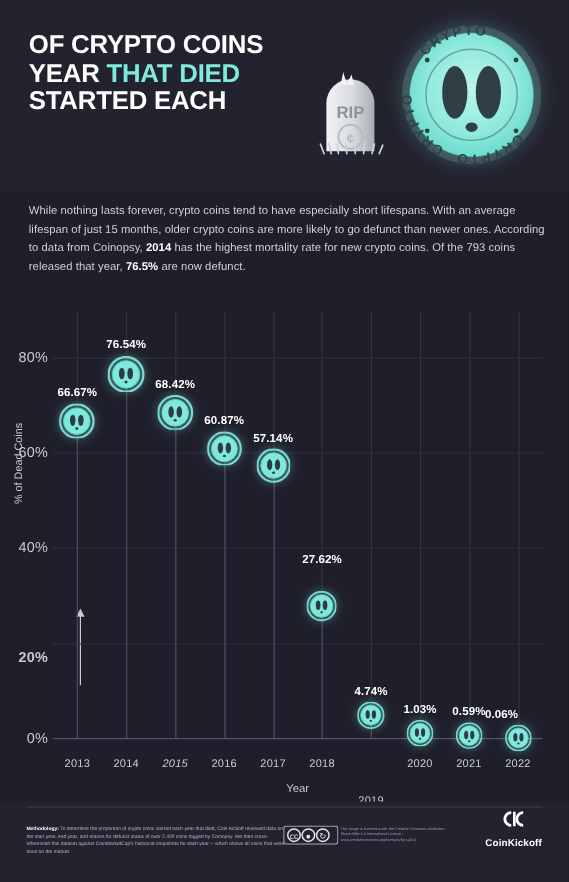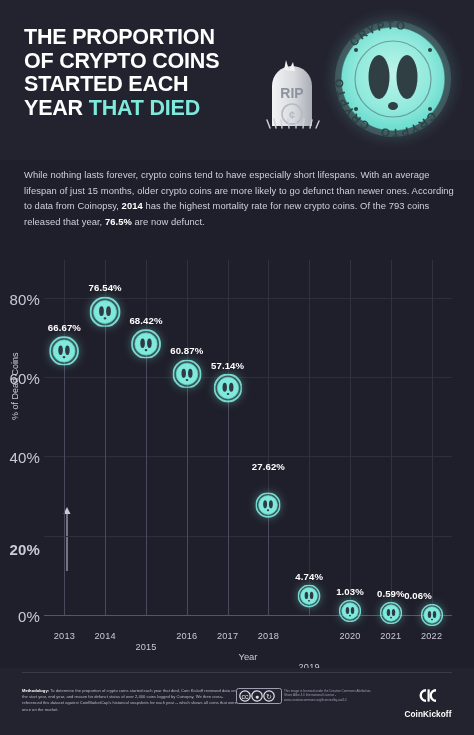--- a/index.html
+++ b/index.html
@@ -45,21 +45,21 @@
   
   .chart-area { position:absolute; left:0; top:248px; width:474px; height:420px; }
   .plot { position:absolute; left:44px; top:12px; width:408px; height:355px; }
 
   .gridline { position:absolute; left:0; width:408px; height:1px; background:#2e2e3c; }
   .gridline.base { background:#55556a; }
   .vline { position:absolute; top:0; width:1px; background:#32323f; }
 
   .ytick {
     position:absolute; right:412px; width:40px; text-align:right;
-    font-size:15px; color:#c9c9d8; letter-spacing:0.2px;
+    font-size:12px; color:#c9c9d8; letter-spacing:0.2px;
   }
   .xtick {
     position:absolute; width:46px; text-align:center;
     font-size:9.2px; color:#c9c9d8; letter-spacing:0.2px;
   }
   .axis-x-label {
     position:absolute; left:0; width:408px; text-align:center; top:391px;
     font-size:9.4px; color:#c9c9d8;
   }
   .axis-y-label {
@@ -90,36 +90,35 @@
   .methodology {
     position:absolute; left:22px; top:20px; width:215px;
     font-size:4.1px; line-height:6.2px; color:#b9b9ca; letter-spacing:0.02px;
   }
   .methodology b { color:#ffffff; font-weight:bold; }
   .cc-block { position:absolute; left:236px; top:20px; width:135px; }
   .cc-text {
     position:absolute; left:48px; top:1px; width:88px;
     font-size:3.1px; line-height:4.3px; color:#9d9db0;
   }
-  .brand { position:absolute; left:392px; top:19px; width:72px; text-align:center; }
+  .brand { position:absolute; left:392px; top:6px; width:72px; text-align:center; }
   .brand-mark { height:17px; }
   .brand-name { font-size:8.2px; font-weight:bold; color:#ffffff; letter-spacing:0.1px; margin-top:2px; }
 </style>
 </head>
 <body>
 
 <div id="page">
 
   <div class="header">
 
     <div class="title">
-      <div>THE PROPORTION</div>
       <div>OF CRYPTO COINS</div>
+      <div><span>YEAR </span><span class="accent">THAT DIED</span></div>
       <div>STARTED EACH</div>
-      <div><span>YEAR </span><span class="accent">THAT DIED</span></div>
     </div>
 
     <div class="tomb-wrap">
       <svg width="68" height="80" viewBox="0 0 68 80">
         <defs>
           <linearGradient id="tg" x1="0" y1="0" x2="1" y2="0">
             <stop offset="0%" stop-color="#f2f3f5"></stop>
             <stop offset="55%" stop-color="#d7dade"></stop>
             <stop offset="100%" stop-color="#a8adb4"></stop>
           </linearGradient>
@@ -234,21 +233,21 @@
           <svg width="29.602222222222224" height="29.602222222222224" viewBox="0 0 40 40">
             <circle cx="20" cy="20" r="19" fill="none" stroke="#7fe9dc" stroke-width="2.6" opacity="0.9"></circle>
             <circle cx="20" cy="20" r="15" fill="#7fe9dc"></circle>
             <circle cx="20" cy="20" r="15" fill="none" stroke="#5fcfc2" stroke-width="1"></circle>
             <ellipse cx="15.4" cy="19" rx="3.1" ry="6.4" fill="#2f3a45"></ellipse>
             <ellipse cx="24.6" cy="19" rx="3.1" ry="6.4" fill="#2f3a45"></ellipse>
             <ellipse cx="20" cy="28.4" rx="1.8" ry="1.5" fill="#2f3a45"></ellipse>
           </svg>
         </div>
         <div class="dlabel" style="left: 102px; top: 54.9337px;">68.42%</div>
-        <div class="xtick" style="left: 79px; top: 382px;">2015</div>
+        <div class="xtick" style="left: 79px; top: 371px; font-style: italic;">2015</div>
         <div class="vline" style="left: 142.8px; height: 355px;"></div>
         <div class="stem" style="left: 142.8px; top: 113.668px; height: 241.332px;"></div>
         <div class="marker" title="2016: 60.87%" style="left: 142.8px; top: 113.668px;">
           <svg width="28.763333333333332" height="28.763333333333332" viewBox="0 0 40 40">
             <circle cx="20" cy="20" r="19" fill="none" stroke="#7fe9dc" stroke-width="2.6" opacity="0.9"></circle>
             <circle cx="20" cy="20" r="15" fill="#7fe9dc"></circle>
             <circle cx="20" cy="20" r="15" fill="none" stroke="#5fcfc2" stroke-width="1"></circle>
             <ellipse cx="15.4" cy="19" rx="3.1" ry="6.4" fill="#2f3a45"></ellipse>
             <ellipse cx="24.6" cy="19" rx="3.1" ry="6.4" fill="#2f3a45"></ellipse>
             <ellipse cx="20" cy="28.4" rx="1.8" ry="1.5" fill="#2f3a45"></ellipse>

